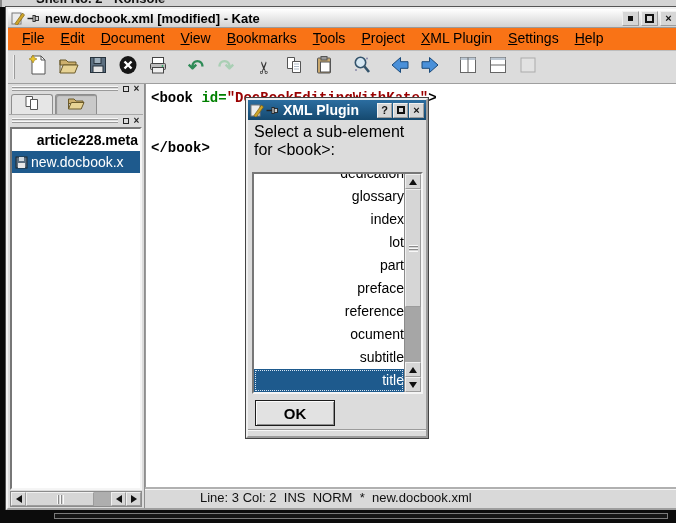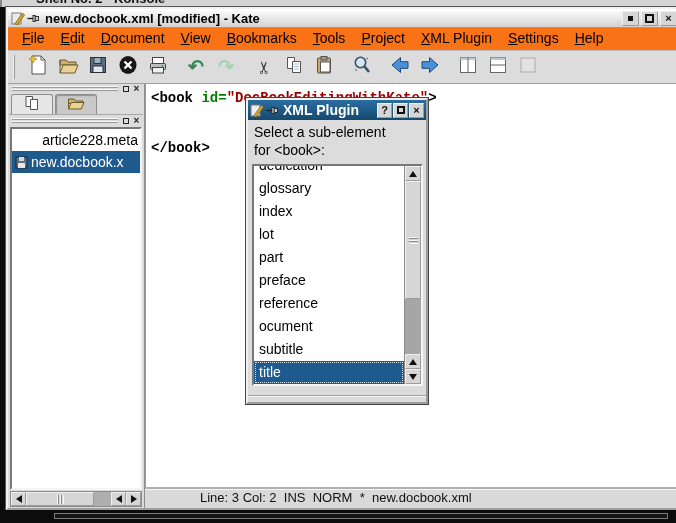--- a/index.html
+++ b/index.html
@@ -62,21 +62,21 @@
   .side-tab { width:42px; height:20px; display:flex; align-items:center; justify-content:center;
               border:1px solid #8e8e8e; border-bottom:none; border-radius:3px 3px 0 0;
               background:#e6e6e6; margin-right:2px; }
   .side-tab.active { background:#c9c9c9; box-shadow:inset 1px 1px 1px #909090; }
 
   .file-list { flex:1; background:#fff; margin:1px 1px;
                border:2px solid; border-color:#777 #f5f5f5 #f5f5f5 #777;
                overflow:hidden; font-size:14px; }
   .file-row { height:22px; display:flex; align-items:center; padding:0 2px;
               white-space:nowrap; overflow:hidden; color:#000; }
-  .file-row.right { justify-content:flex-end; }
+  .file-row.right { justify-content:flex-end;font-weight:bold; }
   .file-row.selected { background:var(--sel); color:#fff; }
   .file-row .ficon { margin:0 3px 0 1px; flex:0 0 auto; display:flex; }
 
   .h-scroll { height:16px; display:flex; margin:0 1px 1px 1px; background:#aeaeae;
               border:1px solid #8b8b8b; }
   .sc-btn { width:15px; background:#d6d6d6; border:1px outset #f0f0f0;
             display:flex; align-items:center; justify-content:center; }
   .h-thumb { width:68px; background:#d6d6d6; border:1px outset #f0f0f0;
              display:flex; align-items:center; justify-content:center; }
   .h-thumb .vgrips { width:7px; height:9px;
@@ -107,24 +107,24 @@
   .dlg-title { height:20px; background:linear-gradient(#2b6da0,#15496f);
                display:flex; align-items:center; padding:0 2px; }
   .dlg-title .ticon { display:flex; margin-right:2px; }
   .dlg-title-text { color:#fff; font-weight:bold; font-size:14px; flex:1;
                     white-space:nowrap; overflow:hidden; margin-left:2px; }
   .dlg-btn { width:15px; height:15px; margin-left:1px; background:#d6d6d6;
              border:1px outset #f0f0f0; display:flex; align-items:center; justify-content:center;
              font-size:11px; font-weight:bold; color:#111; }
   .dlg-btn .wb-max { width:8px; height:8px; border-width:2px; }
 
-  .dlg-label { padding:3px 6px 4px 6px; font-size:14px; color:#000; line-height:18px; }
+  .dlg-label { padding:3px 6px 12px 6px; font-size:16px; color:#000; line-height:18px; }
 
   .dlg-list { position:relative; margin:1px 3px 0 4px; height:222px; background:#fff;
-              border:2px solid; border-color:#777 #f5f5f5 #f5f5f5 #777; overflow:hidden; }
+              border:2px solid; border-color:#777 #f5f5f5 #f5f5f5 #777; overflow:hidden;text-align:right; }
   .dlg-items { margin-top:-12px; }
   .dlg-item { height:23px; line-height:23px; padding-left:5px; font-size:14px; color:#000;
               width:calc(100% - 17px); white-space:nowrap; overflow:hidden; }
   .dlg-item.selected { background:var(--sel); color:#fff; outline:1px dotted #d8e6f2; outline-offset:-2px; }
 
   .vscroll { position:absolute; top:0; right:0; bottom:0; width:17px; background:#a6a6a6;
              border-left:1px solid #8b8b8b; display:flex; flex-direction:column; }
   .vs-btn { height:15px; background:#d6d6d6; border:1px outset #f0f0f0;
             display:flex; align-items:center; justify-content:center; flex:0 0 auto; }
   .v-thumb { height:118px; background:#d6d6d6; border:1px outset #f0f0f0; flex:0 0 auto;
@@ -427,19 +427,20 @@
       <span class="v-track"></span>
       <span class="vs-btn">
           <span class="tri-u"></span>
         </span>
       <span class="vs-btn">
           <span class="tri-d"></span>
         </span>
     </div>
   </div>
   <div class="dlg-buttons">
+    <button class="push-btn default">OK</button>
   </div>
   <div class="dlg-foot"></div>
 </div>
 
 <div class="bg-bottom">
   <div class="bg-bottom-line"></div>
 </div>
 
 </body></html>

